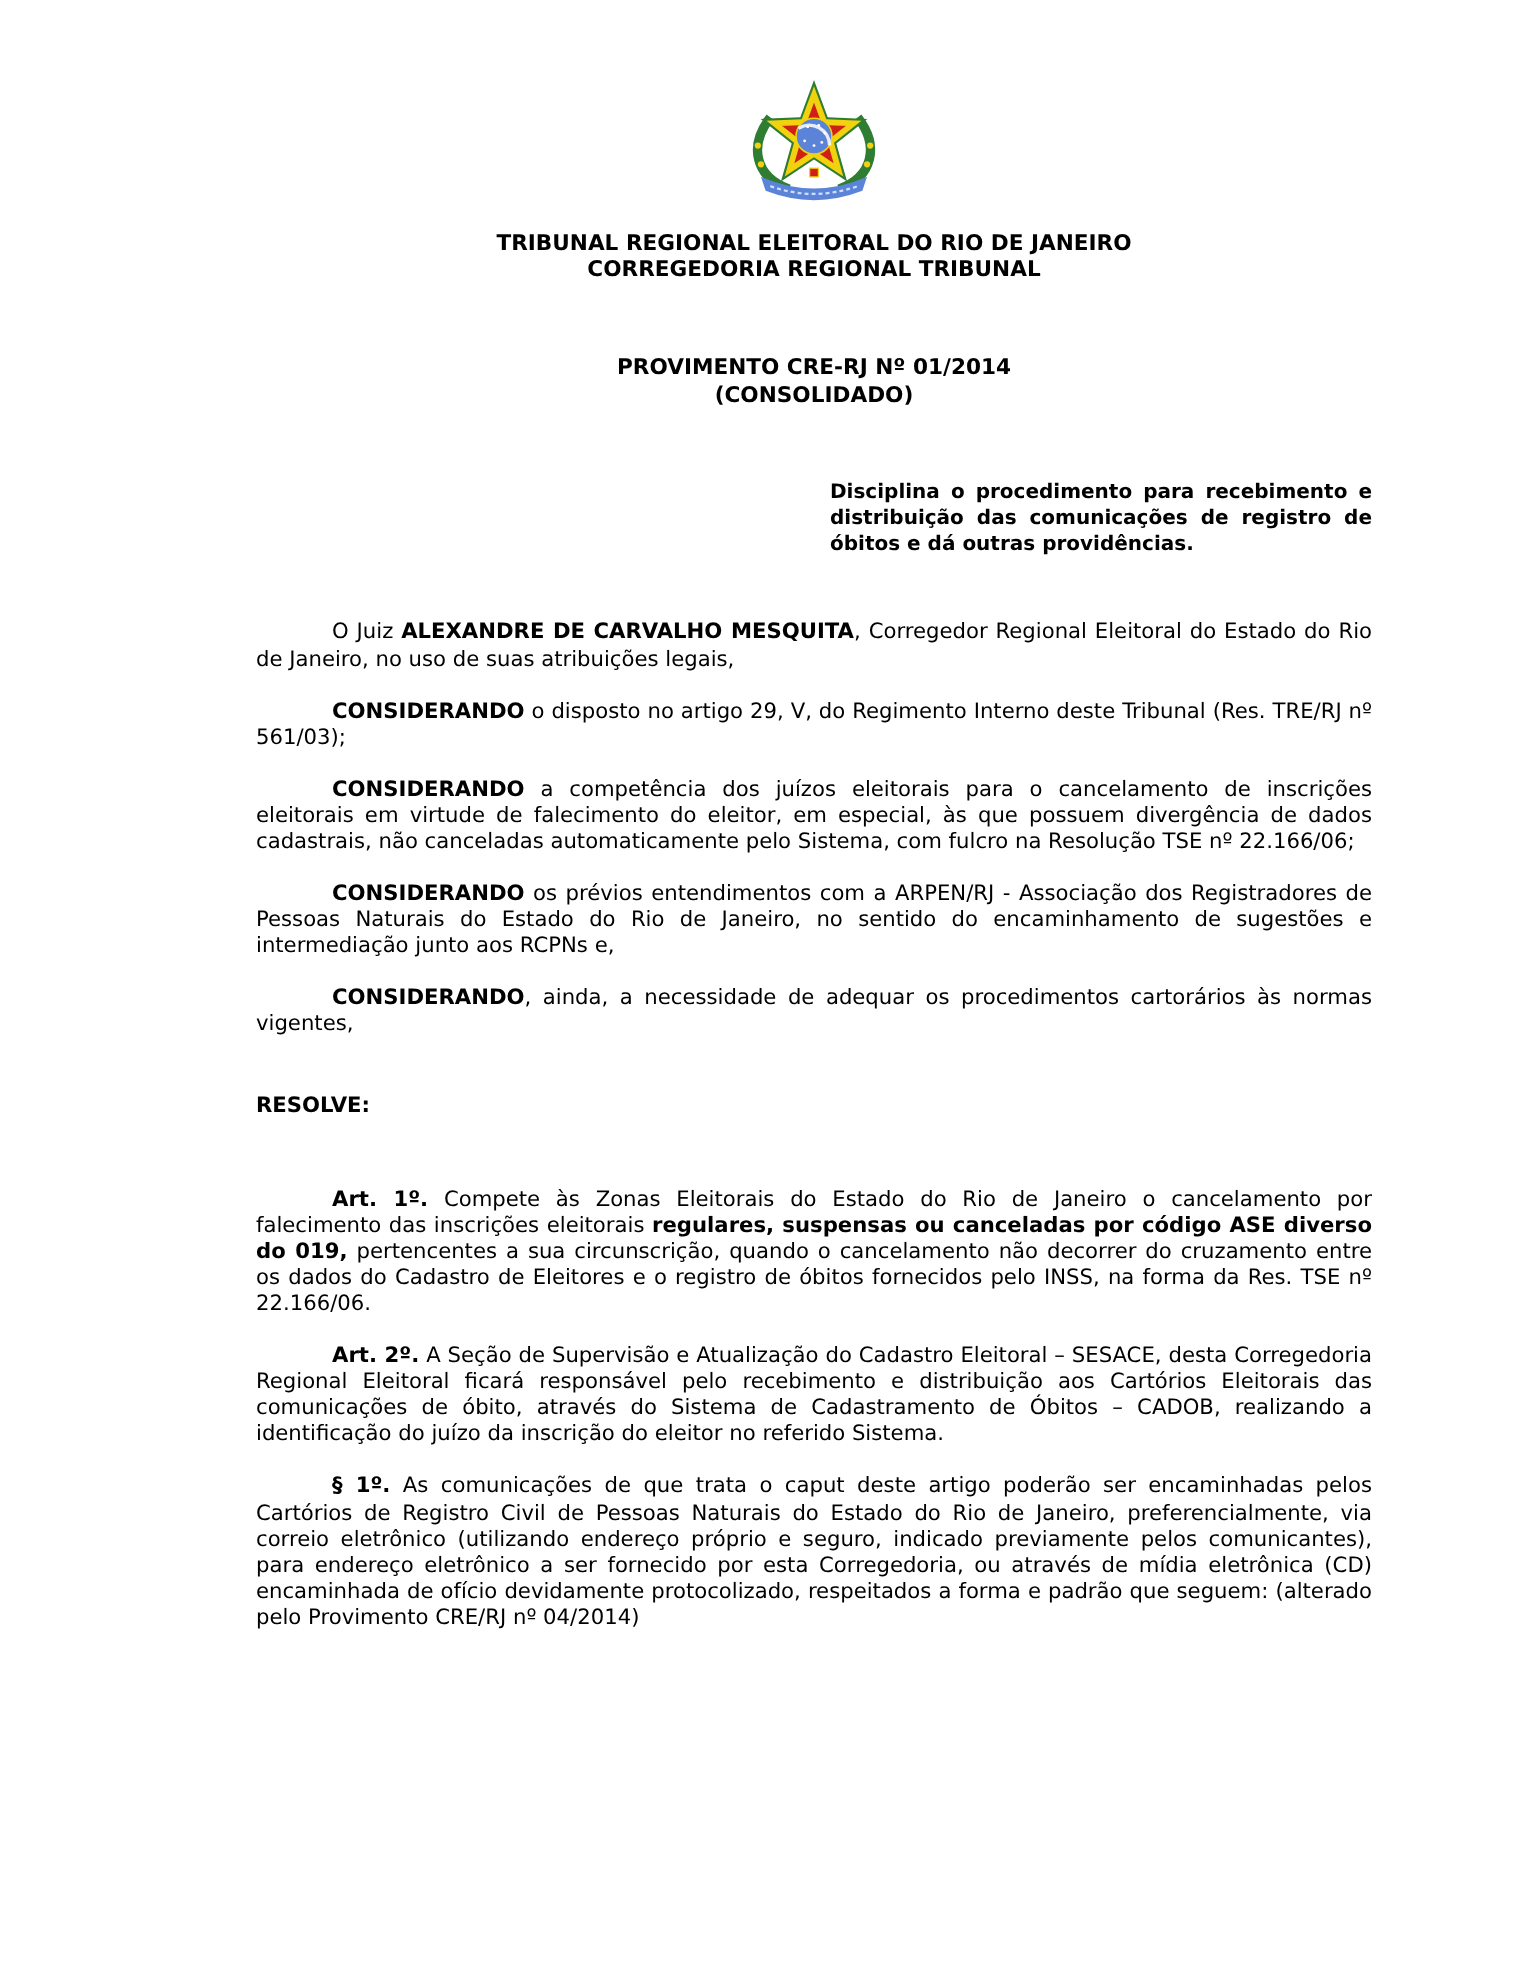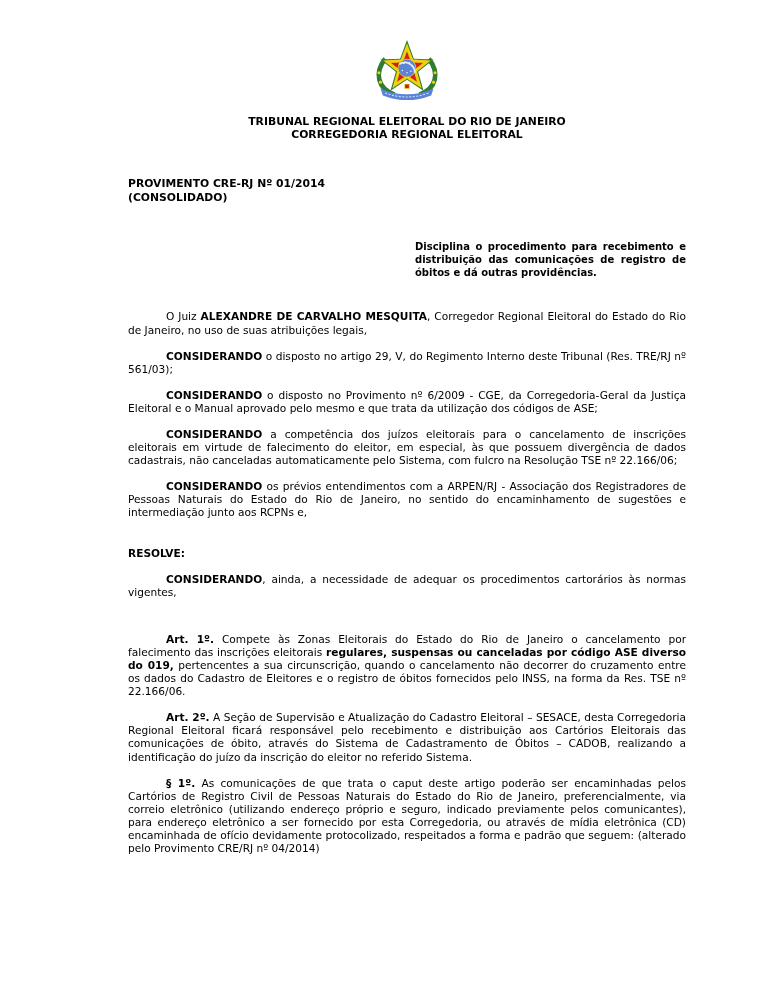--- a/index.html
+++ b/index.html
@@ -27,20 +27,21 @@
   }
   .org-header {
     margin-top: 11px;
     text-align: center;
     font-weight: bold;
     font-size: 10.8px;
     line-height: 13.2px;
   }
   .doc-title {
     margin-top: 36px;
+    text-align: center;
     font-weight: bold;
     font-size: 10.8px;
     line-height: 13.2px;
   }
   .ementa {
     margin-top: 36px;
     margin-left: 287px;
     width: 271px;
     text-align: justify;
     font-weight: bold;
@@ -92,37 +93,36 @@
 
         <rect x="47.2" y="56.5" width="5.6" height="5.6" fill="var(--em-red)" stroke="var(--em-yellow)" stroke-width="0.8"></rect>
 
         <path d="M16,62 Q50,77 84,62 L81,71 Q50,83 19,71 Z" fill="var(--em-blue)"></path>
         <path d="M22,68 Q50,78 78,68" stroke="var(--em-lightblue)" stroke-width="1.4" fill="none" stroke-dasharray="2.5 2"></path>
       </svg>
     </div>
 
     <div class="org-header">
       <div>TRIBUNAL REGIONAL ELEITORAL DO RIO DE JANEIRO</div>
-      <div>CORREGEDORIA REGIONAL ELEITORAL</div>
+      <div>CORREGEDORIA REGIONAL TRIBUNAL</div>
     </div>
 
     <div class="doc-title">
       <div>PROVIMENTO CRE-RJ Nº 01/2014</div>
       <div>(CONSOLIDADO)</div>
     </div>
 
     <div class="ementa">Disciplina o procedimento para recebimento e distribuição das comunicações de registro de óbitos e dá outras providências.</div>
 
     <div id="paragraphs">
         <p class="para k-opening"><span class="">O Juiz </span><span class="b ">ALEXANDRE DE CARVALHO MESQUITA</span><span class="">, Corregedor Regional Eleitoral do Estado do Rio de Janeiro, no uso de suas atribuições legais,</span></p>
         <p class="para k-considerando"><span class="b ">CONSIDERANDO</span><span class=""> o disposto no artigo 29, V, do Regimento Interno deste Tribunal (Res. TRE/RJ nº 561/03);</span></p>
-        <p class="para k-considerando"><span class="b ">CONSIDERANDO</span><span class=""> o disposto no Provimento nº 6/2009 - CGE, da Corregedoria-Geral da Justiça Eleitoral e o Manual aprovado pelo mesmo e que trata da utilização dos códigos de ASE;</span></p>
         <p class="para k-considerando"><span class="b ">CONSIDERANDO</span><span class=""> a competência dos juízos eleitorais para o cancelamento de inscrições eleitorais em virtude de falecimento do eleitor, em especial, às que possuem divergência de dados cadastrais, não canceladas automaticamente pelo Sistema, com fulcro na Resolução TSE nº 22.166/06;</span></p>
         <p class="para k-considerando"><span class="b ">CONSIDERANDO</span><span class=""> os prévios entendimentos com a ARPEN/RJ - Associação dos Registradores de Pessoas Naturais do Estado do Rio de Janeiro, no sentido do encaminhamento de sugestões e intermediação junto aos RCPNs e,</span></p>
+        <p class="para k-considerando"><span class="b ">CONSIDERANDO</span><span class="">, ainda, a necessidade de adequar os procedimentos cartorários às normas vigentes,</span></p>
         <p class="para k-resolve"><span class="b ">RESOLVE:</span></p>
-        <p class="para k-considerando"><span class="b ">CONSIDERANDO</span><span class="">, ainda, a necessidade de adequar os procedimentos cartorários às normas vigentes,</span></p>
         <p class="para k-article-first"><span class="b ">Art. 1º.</span><span class=""> Compete às Zonas Eleitorais do Estado do Rio de Janeiro o cancelamento por falecimento das inscrições eleitorais </span><span class="b ">regulares, suspensas ou canceladas por código ASE diverso do 019,</span><span class=""> pertencentes a sua circunscrição, quando o cancelamento não decorrer do cruzamento entre os dados do Cadastro de Eleitores e o registro de óbitos fornecidos pelo INSS, na forma da Res. TSE nº 22.166/06.</span></p>
         <p class="para k-article"><span class="b ">Art. 2º.</span><span class=""> A Seção de Supervisão e Atualização do Cadastro Eleitoral – SESACE, desta Corregedoria Regional Eleitoral ficará responsável pelo recebimento e distribuição aos Cartórios Eleitorais das comunicações de óbito, através do Sistema de Cadastramento de Óbitos – CADOB, realizando a identificação do juízo da inscrição do eleitor no referido Sistema.</span></p>
         <p class="para k-article"><span class="b ">§ 1º.</span><span class=""> As comunicações de que trata o </span><span class="i">caput</span><span class=""> deste artigo poderão ser encaminhadas pelos Cartórios de Registro Civil de Pessoas Naturais do Estado do Rio de Janeiro, preferencialmente, via correio eletrônico (utilizando endereço próprio e seguro, indicado previamente pelos comunicantes), para endereço eletrônico a ser fornecido por esta Corregedoria, ou através de mídia eletrônica (CD) encaminhada de ofício devidamente protocolizado, respeitados a forma e padrão que seguem: (alterado pelo Provimento CRE/RJ nº 04/2014)</span></p>
       </div>
 
   </div>
 </div>
 
 </body></html>

